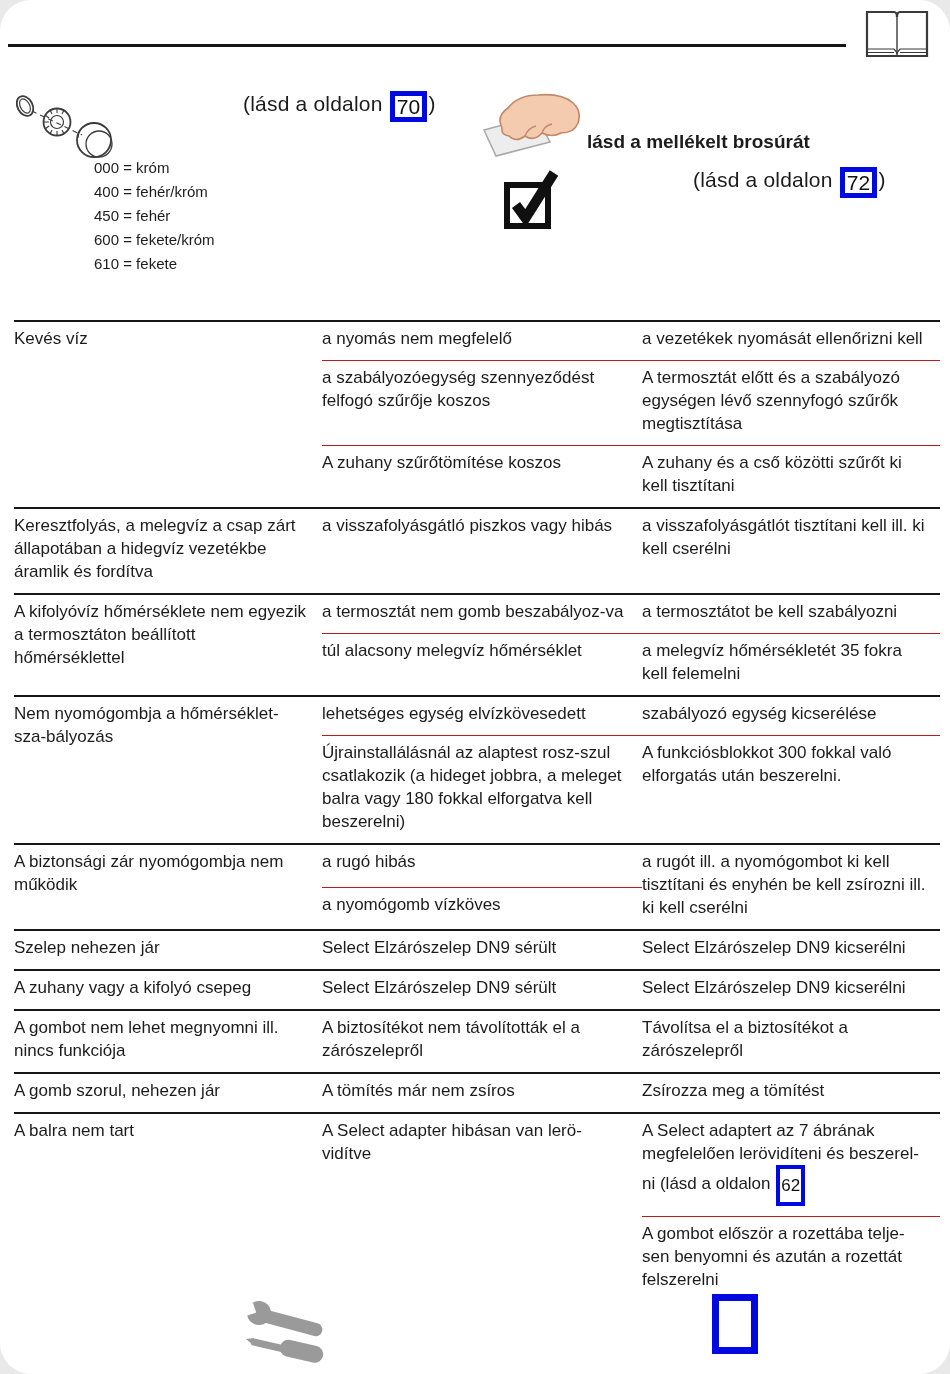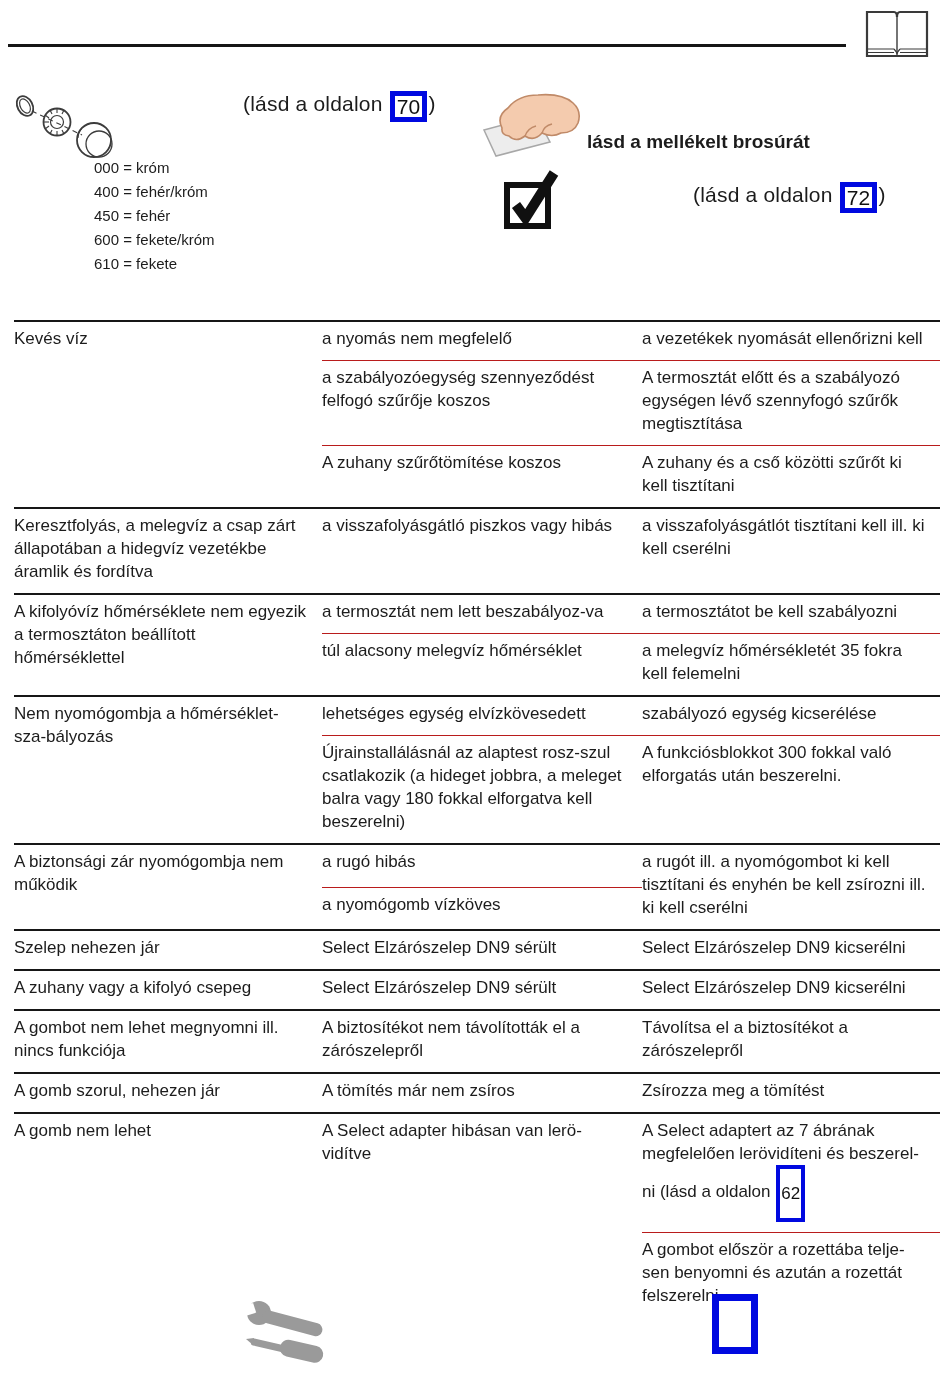--- a/index.html
+++ b/index.html
@@ -4,34 +4,35 @@
 <style>
   html,body{margin:0;padding:0;background:#e9e9e9;}
   .page{
     position:relative;
     width:950px;height:1374px;
     margin:0 auto;
     background:#ffffff;
     font-family:"Liberation Sans", sans-serif;
     color:#1c1c1c;
     overflow:hidden;
+    border-radius:31px;
   }
   .top-rule{position:absolute;left:8px;top:44px;width:838px;height:3px;background:#161616;}
   .icon-abs{position:absolute;}
   .ref{position:absolute;font-size:21px;letter-spacing:.2px;white-space:nowrap;}
   .linkbox{
     display:inline-block;
     border:5px solid #0009e0;
     padding:0 2px;
     margin:0 1px;
     line-height:1.02;
     vertical-align:-3px;
     color:#111;
   }
-  .linkbox.small{border-width:4px;font-size:17px;vertical-align:-2px;padding:16px 1px;}
+  .linkbox.small{border-width:4px;font-size:17px;vertical-align:-2px;padding:8px 1px;}
   .brochure-note{position:absolute;left:587px;top:131px;font-size:19px;white-space:nowrap;font-weight:bold;}
   .codes{position:absolute;left:94px;top:156px;font-size:15px;line-height:24px;}
   
   .trouble-wrap{position:absolute;left:14px;top:320px;width:926px;}
   table.trouble{border-collapse:collapse;table-layout:fixed;width:926px;font-size:17px;line-height:23px;color:#1c1c1c;}
   table.trouble tbody{border-top:2.5px solid #161616;}
   table.trouble td{vertical-align:top;border-top:1px solid #b91c1c;padding:5px 14px 10px 0;}
   td.c1{padding-left:2px;}
   td.c2{padding-left:14px;}
   td.c3{padding-left:4px;padding-right:2px;}
@@ -82,21 +83,21 @@
   </div>
 
   <svg class="icon-abs" style="left:478px;top:90px;" width="108" height="68" viewBox="0 0 108 68">
     <polygon points="6,40 58,26 72,52 18,66" fill="#ededed" stroke="#a8a8a8" stroke-width="1.5"></polygon>
     <path d="M24,38 Q18,26 30,18 Q40,5 60,5 Q84,3 95,13 Q104,21 100,33 Q96,43 83,43 Q74,48 64,43 Q56,52 47,46 Q38,53 31,46 Q23,45 24,38 Z" fill="#f4cbae" stroke="#c08a68" stroke-width="1.6"></path>
     <path d="M47,46 Q50,38 58,36 M64,43 Q66,36 74,34" fill="none" stroke="#c08a68" stroke-width="1.3"></path>
   </svg>
 
   <div class="brochure-note">lásd a mellékelt brosúrát</div>
 
-  <div class="ref" style="left:693px;top:167px;margin-top:15px;">
+  <div class="ref" style="left:693px;top:167px;">
     <span>(lásd a oldalon </span><a class="linkbox">72</a><span>)</span>
   </div>
 
   <svg class="icon-abs" style="left:503px;top:168px;" width="58" height="62" viewBox="0 0 58 62">
     <rect x="4" y="17" width="41" height="41" fill="none" stroke="#101010" stroke-width="6"></rect>
     <path d="M13,37 L22.5,50 L51,5" fill="none" stroke="#101010" stroke-width="10"></path>
   </svg>
 
   <div class="codes">
     <div>000 = króm</div>
@@ -134,21 +135,21 @@
         <tr>
           <td class="c1">Keresztfolyás, a melegvíz a csap zárt állapotában a hidegvíz vezetékbe áramlik és fordítva</td>
           <td class="c2">a visszafolyásgátló piszkos vagy hibás</td>
           <td class="c3">a visszafolyásgátlót tisztítani kell ill. ki kell cserélni</td>
         </tr>
       </tbody>
 
       <tbody>
         <tr>
           <td class="c1" rowspan="2">A kifolyóvíz hőmérséklete nem egyezik a termosztáton beállított hőmérséklettel</td>
-          <td class="c2">a termosztát nem lett beszabályoz-va</td>
+          <td class="c2">a termosztát nem gomb beszabályoz-va</td>
           <td class="c3">a termosztátot be kell szabályozni</td>
         </tr>
         <tr>
           <td class="c2">túl alacsony melegvíz hőmérséklet</td>
           <td class="c3">a melegvíz hőmérsékletét 35 fokra kell felemelni</td>
         </tr>
       </tbody>
 
       <tbody>
         <tr>
@@ -200,21 +201,21 @@
       <tbody>
         <tr>
           <td class="c1">A gomb szorul, nehezen jár</td>
           <td class="c2">A tömítés már nem zsíros</td>
           <td class="c3">Zsírozza meg a tömítést</td>
         </tr>
       </tbody>
 
       <tbody>
         <tr>
-          <td class="c1" rowspan="2">A gomb nem lehet</td>
+          <td class="c1" rowspan="2">A balra nem tart</td>
           <td class="c2" rowspan="2">A Select adapter hibásan van lerö-vidítve</td>
           <td class="c3">
             <span>A Select adaptert az 7 ábrának megfelelően lerövidíteni és beszerel-ni (lásd a oldalon </span><a class="linkbox small">62</a>
           </td>
         </tr>
         <tr>
           <td class="c3">A gombot először a rozettába telje-sen benyomni és azután a rozettát felszerelni</td>
         </tr>
       </tbody>
 

